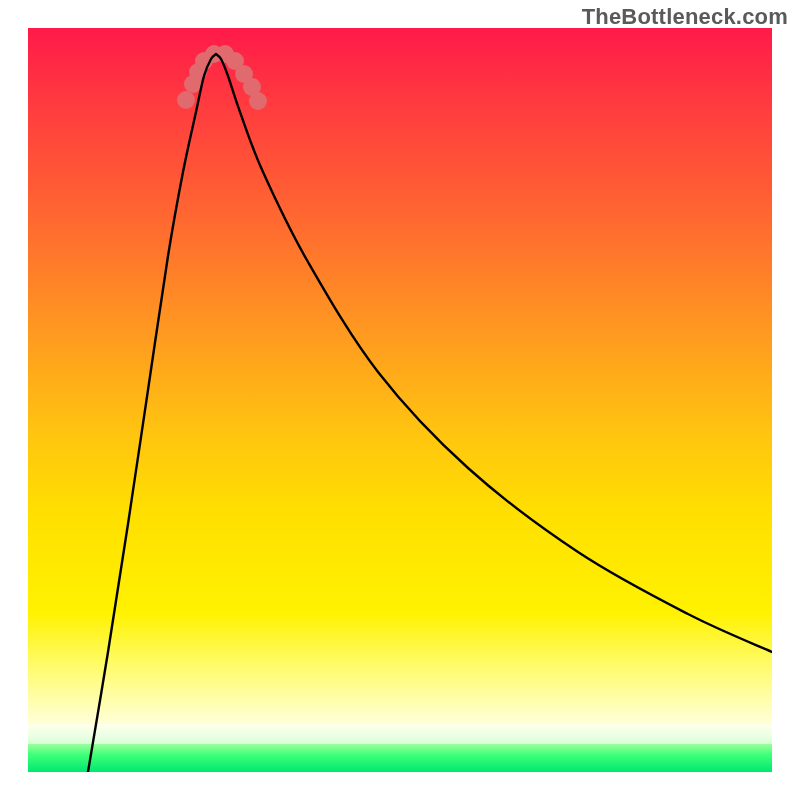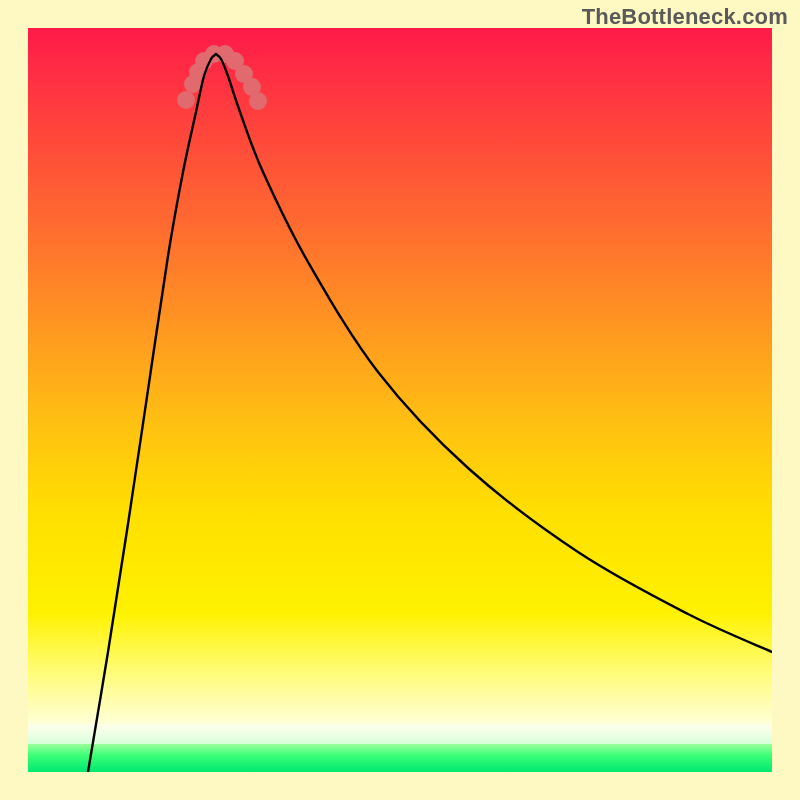--- a/index.html
+++ b/index.html
@@ -7,21 +7,21 @@
     padding: 0;
     width: 800px;
     height: 800px;
     overflow: hidden;
     background: #000;
   }
   .canvas {
     position: relative;
     width: 800px;
     height: 800px;
-    background: #fef9c3;
+    background: #ffffff;
   }
   .frame {
     position: absolute;
     left: 28px;
     top: 28px;
     width: 744px;
     height: 744px;
     overflow: hidden;
   }
   .gradient {

